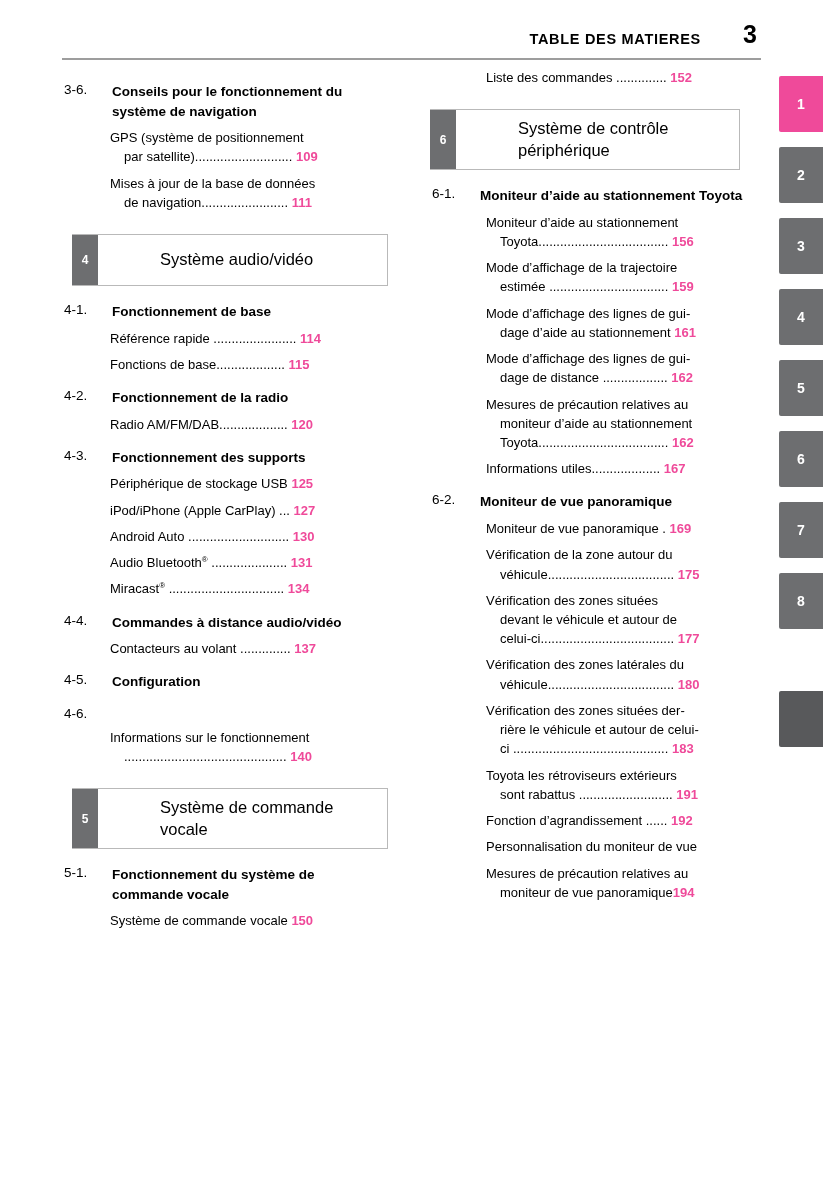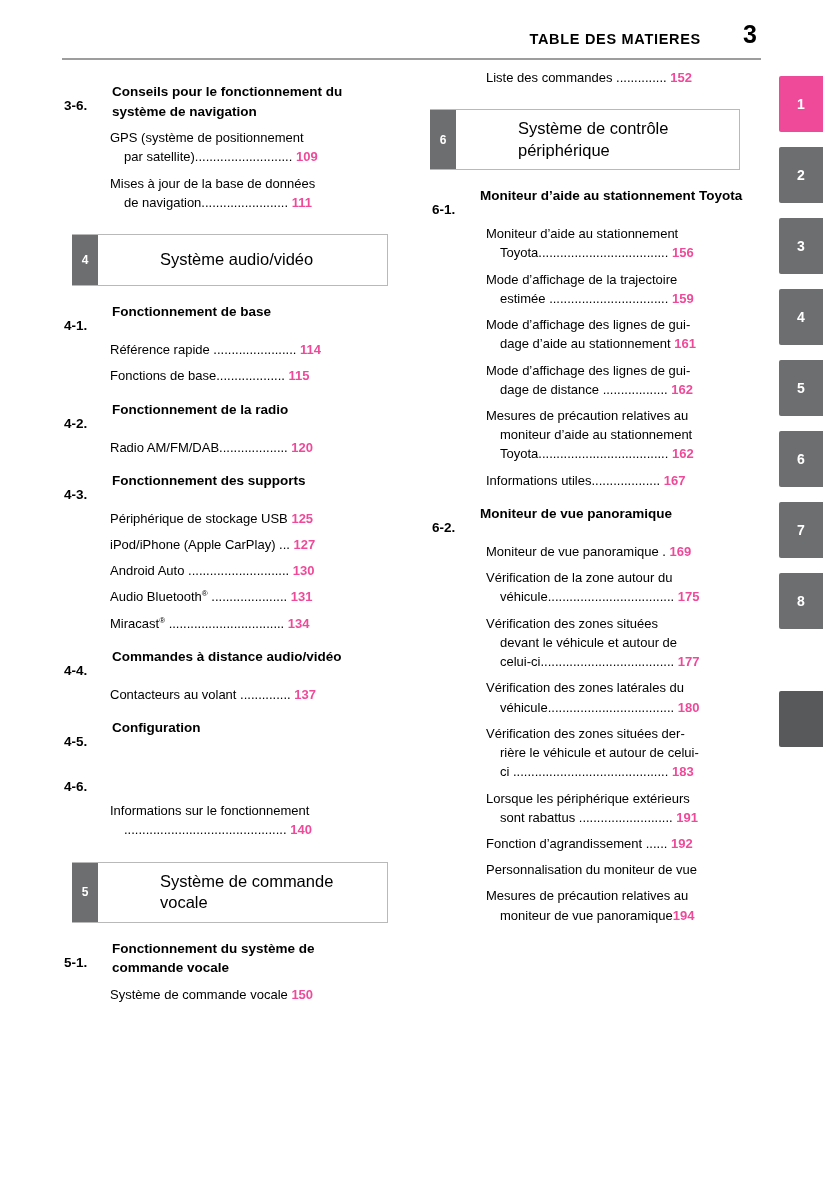--- a/index.html
+++ b/index.html
@@ -123,23 +123,22 @@
 
   
   .sub {
     display: flex;
     margin-top: 14px;
     margin-bottom: 2px;
   }
   .sub .sub-num {
     flex: 0 0 48px;
     font-size: 13.5px;
-    font-weight: bold;
+    font-weight: normal;
     padding-left: 2px;
-    margin-top: 16px;
   }
   .sub .sub-title {
     font-size: 13.5px;
     font-weight: bold;
     line-height: 1.45;
   }
   sup {
     font-size: 8px;
     vertical-align: super;
   }
@@ -358,21 +357,21 @@
   <div class="ent">
     <span>Vérification des zones latérales du</span>
     <span class="row2"><span>véhicule</span><span class="dots">...................................</span> <span class="pgnum">180</span></span>
   </div>
   <div class="ent">
     <span>Vérification des zones situées der-</span>
     <span class="row2"><span>rière le véhicule et autour de celui-</span></span>
     <span class="row2"><span>ci</span><span class="dots"> ...........................................</span> <span class="pgnum">183</span></span>
   </div>
   <div class="ent">
-    <span>Lorsque les périphérique extérieurs</span>
+    <span>Toyota les rétroviseurs extérieurs</span>
     <span class="row2"><span>sont rabattus</span><span class="dots"> ..........................</span> <span class="pgnum">191</span></span>
   </div>
   <div class="ent">
     <span>Fonction d’agrandissement</span><span class="dots"> ......</span> <span class="pgnum">192</span>
   </div>
   <div class="ent">
     <span>Personnalisation du moniteur de vue</span>
   </div>
   <div class="ent">
     <span>Mesures de précaution relatives au</span>

